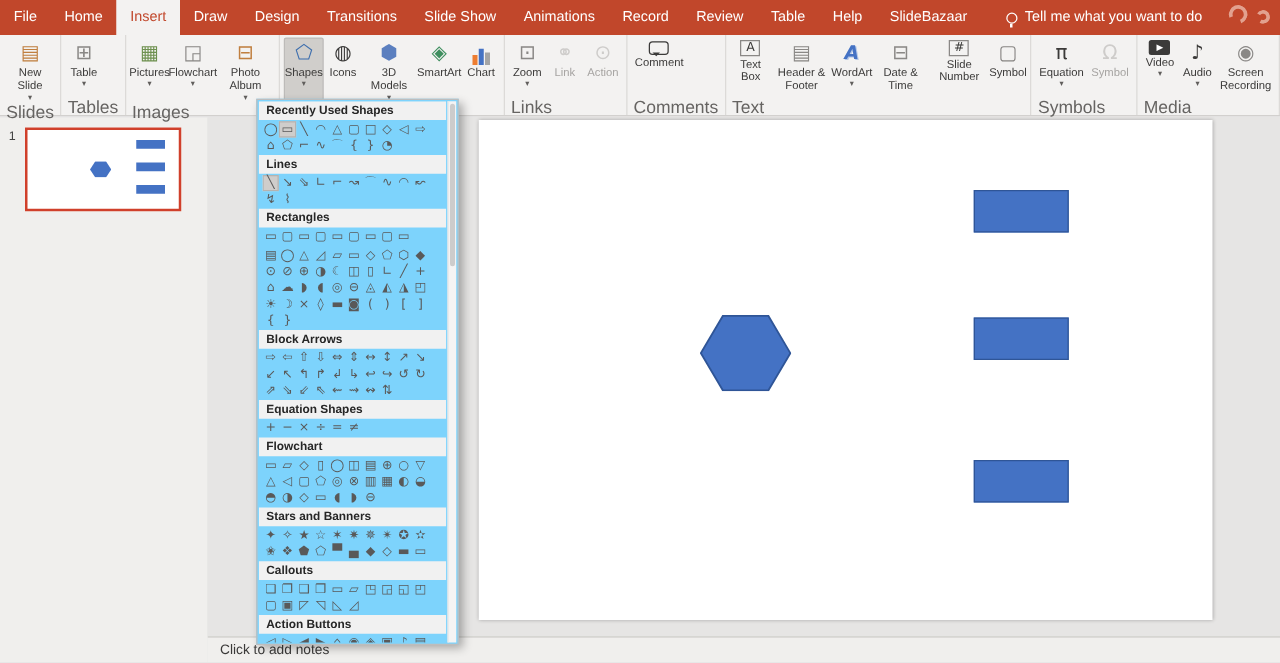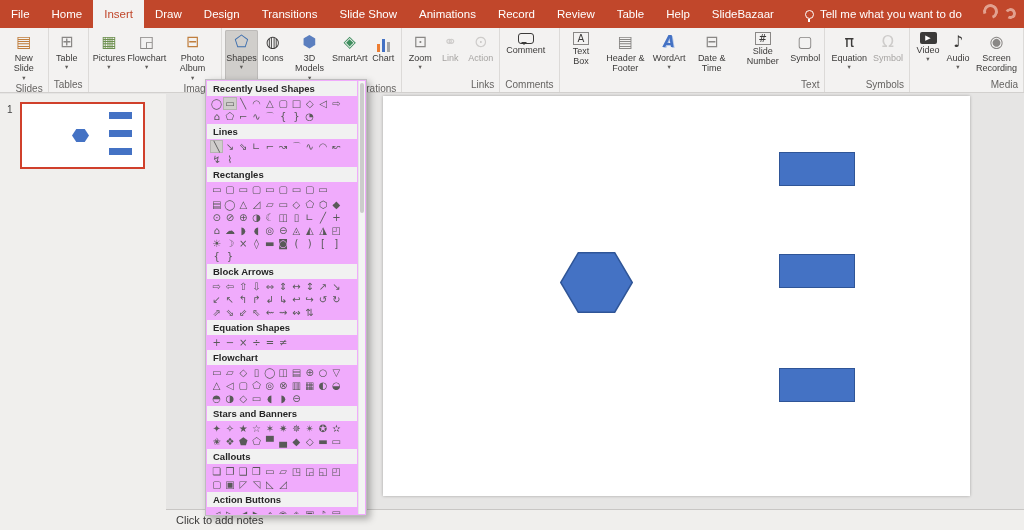--- a/index.html
+++ b/index.html
@@ -45,21 +45,21 @@
   .rbtn.pressed { background:#D0CECB; box-shadow:inset 0 0 0 1px #BDBBB9; }
   .rbtn.disabled { color:#A6A4A2; }
   .rbtn.disabled .ricon { opacity:.55; }
   .ricon {
     height:20px; min-width:16px; font-size:16px; line-height:20px; margin-top:1px;
     font-family:"DejaVu Sans",sans-serif;
     display:flex; align-items:center; justify-content:center; gap:1.5px;
   }
   .rlabel { line-height:1.15; max-width:52px; white-space:normal; margin-top:1px; }
   .chev { font-size:6.5px; line-height:7px; color:#605E5C; margin-top:1px; font-family:"DejaVu Sans",sans-serif; }
-  .rglabel { height:13px; line-height:12px; font-size:10px; color:#666462; text-align:right; padding:0 4px 1px; }
+  .rglabel { height:13px; line-height:12px; font-size:14px; color:#666462; text-align:left; padding:0 4px 1px; }
 
   .icon-bars { align-items:flex-end !important; }
   .icon-bars i { width:3.5px; display:block; }
   .icon-bars .b1 { height:8px;  background:#ED7D31; }
   .icon-bars .b2 { height:13px; background:#4472C4; }
   .icon-bars .b3 { height:10px; background:#A5A5A5; }
   .icon-bubble { width:16px; height:11px; border:1.4px solid #3B3A39; border-radius:3px; position:relative; margin-top:2px; }
   .icon-bubble::after { content:""; position:absolute; left:2px; bottom:-5px; border:3px solid transparent; border-top-color:#3B3A39; }
   .icon-textbox { width:15px; height:13px; border:1px solid #8A8886; font-size:10px !important; line-height:11px !important; color:#3B3A39; }
   .icon-wordart { font-size:15px !important; font-weight:bold; font-style:italic; color:#4472C4; text-shadow:1px 1px 0 #B4C7E7; }
@@ -83,21 +83,21 @@
   .hex-shape svg { display:block; width:100%; height:100%; }
   .rect-shape { position:absolute; left:396px; width:76px; height:34px; background:var(--shape-fill,#4472C4); border:1px solid var(--shape-stroke,#2F5597); }
   .rect-shape.s1{top:56px} .rect-shape.s2{top:158px} .rect-shape.s3{top:272px}
 
   .notes-bar { height:21px; background:#F0EFED; border-top:1px solid #C8C6C4; font-size:11px; color:#3B3A39;
                display:flex; align-items:center; padding-left:10px; flex:none; }
 
   
   .shapes-dropdown {
     position:absolute; left:205px; top:79px; width:162px; height:437px;
-    background:#f0abfc; border:1px solid #BDBDBD;
+    background:#7dd3fc; border:1px solid #BDBDBD;
     box-shadow:3px 3px 7px rgba(0,0,0,.3); z-index:20;
   }
   .menu-inner { position:absolute; top:1px; left:1px; right:9px; bottom:1px; overflow:hidden; }
   .mtitle { font-size:9.5px; font-weight:bold; color:#262626; background:#F1F1F1; padding:2px 6px; }
   .mgrid { display:flex; flex-wrap:wrap; padding:1px 3px; }
   .mcell { width:13.3px; height:13px; line-height:13px; font-size:10px; text-align:center; color:#595959;
            font-family:"DejaVu Sans",sans-serif; cursor:default; }
   .mcell.sel { background:#CFCDCB; box-shadow:inset 0 0 0 1px #B5B3B1; }
   .menu-scroll { position:absolute; right:1px; top:1px; bottom:1px; width:7px; background:#F4F4F4; border-left:1px solid #E6E6E6; }
   .menu-scroll .thumb { position:absolute; top:2px; left:1px; width:4px; height:130px; background:#CCCCCC; border-radius:2px; }

